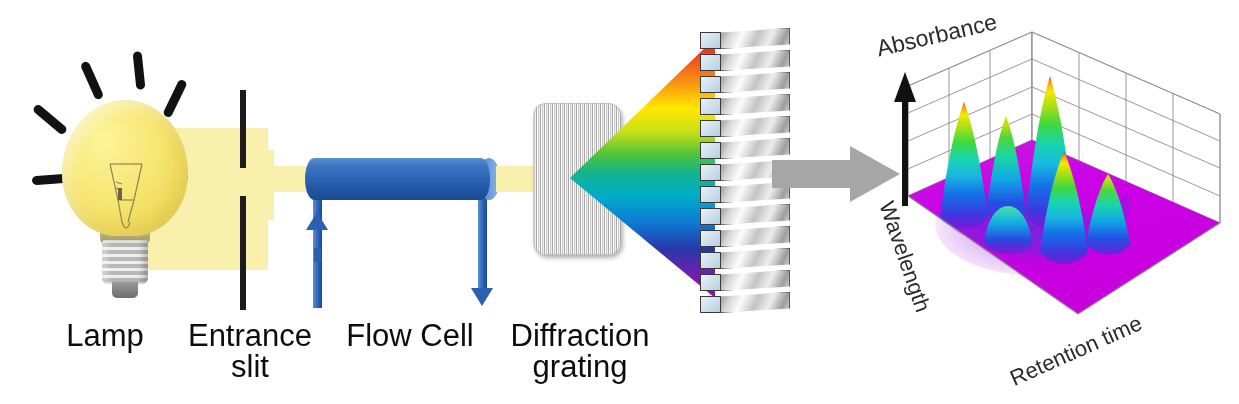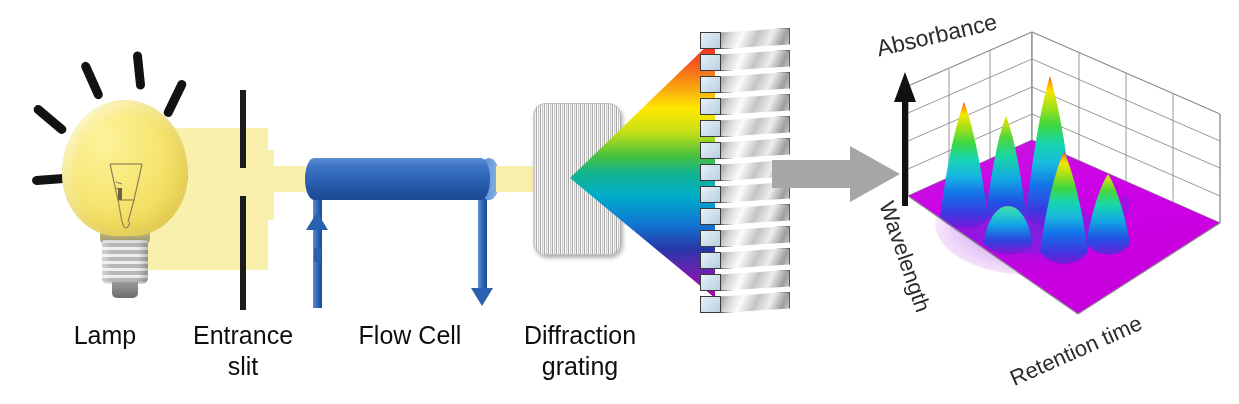--- a/index.html
+++ b/index.html
@@ -16,21 +16,21 @@
     overflow: hidden;
     font-family: "Liberation Sans", sans-serif;
   }
   .abs { position: absolute; }
 
   
   .caption {
     position: absolute;
     text-align: center;
     font-family: "Liberation Sans", sans-serif;
-    font-size: 25px;
+    font-size: 31px;
     line-height: 31px;
     color: #0d0d0d;
     white-space: pre-line;
     letter-spacing: 0px;
   }
 
   
   #lamp-glow {
     left: 122px; top: 128px;
     width: 146px; height: 142px;
@@ -450,21 +450,21 @@
       </g>
     </svg>
 
     <div class="axis-label" id="lbl-absorbance">Absorbance</div>
     <div class="axis-label" id="lbl-wavelength">Wavelength</div>
     <div class="axis-label" id="lbl-retention">Retention time</div>
   </div>
 
   <div class="caption" style="left:20px; top:320px; width:170px;">Lamp</div>
 
-  <div class="caption" style="left:163px; top:320px; width:160px;text-align:center;">Entrance
+  <div class="caption" style="left:170px; top:320px; width:160px;text-align:center;">Entrance
 slit</div>
 
   <div class="caption" style="left:320px; top:320px; width:180px;">Flow Cell</div>
 
   <div class="caption" style="left:490px; top:320px; width:180px;">Diffraction
 grating</div>
 
 
 </div>
 

